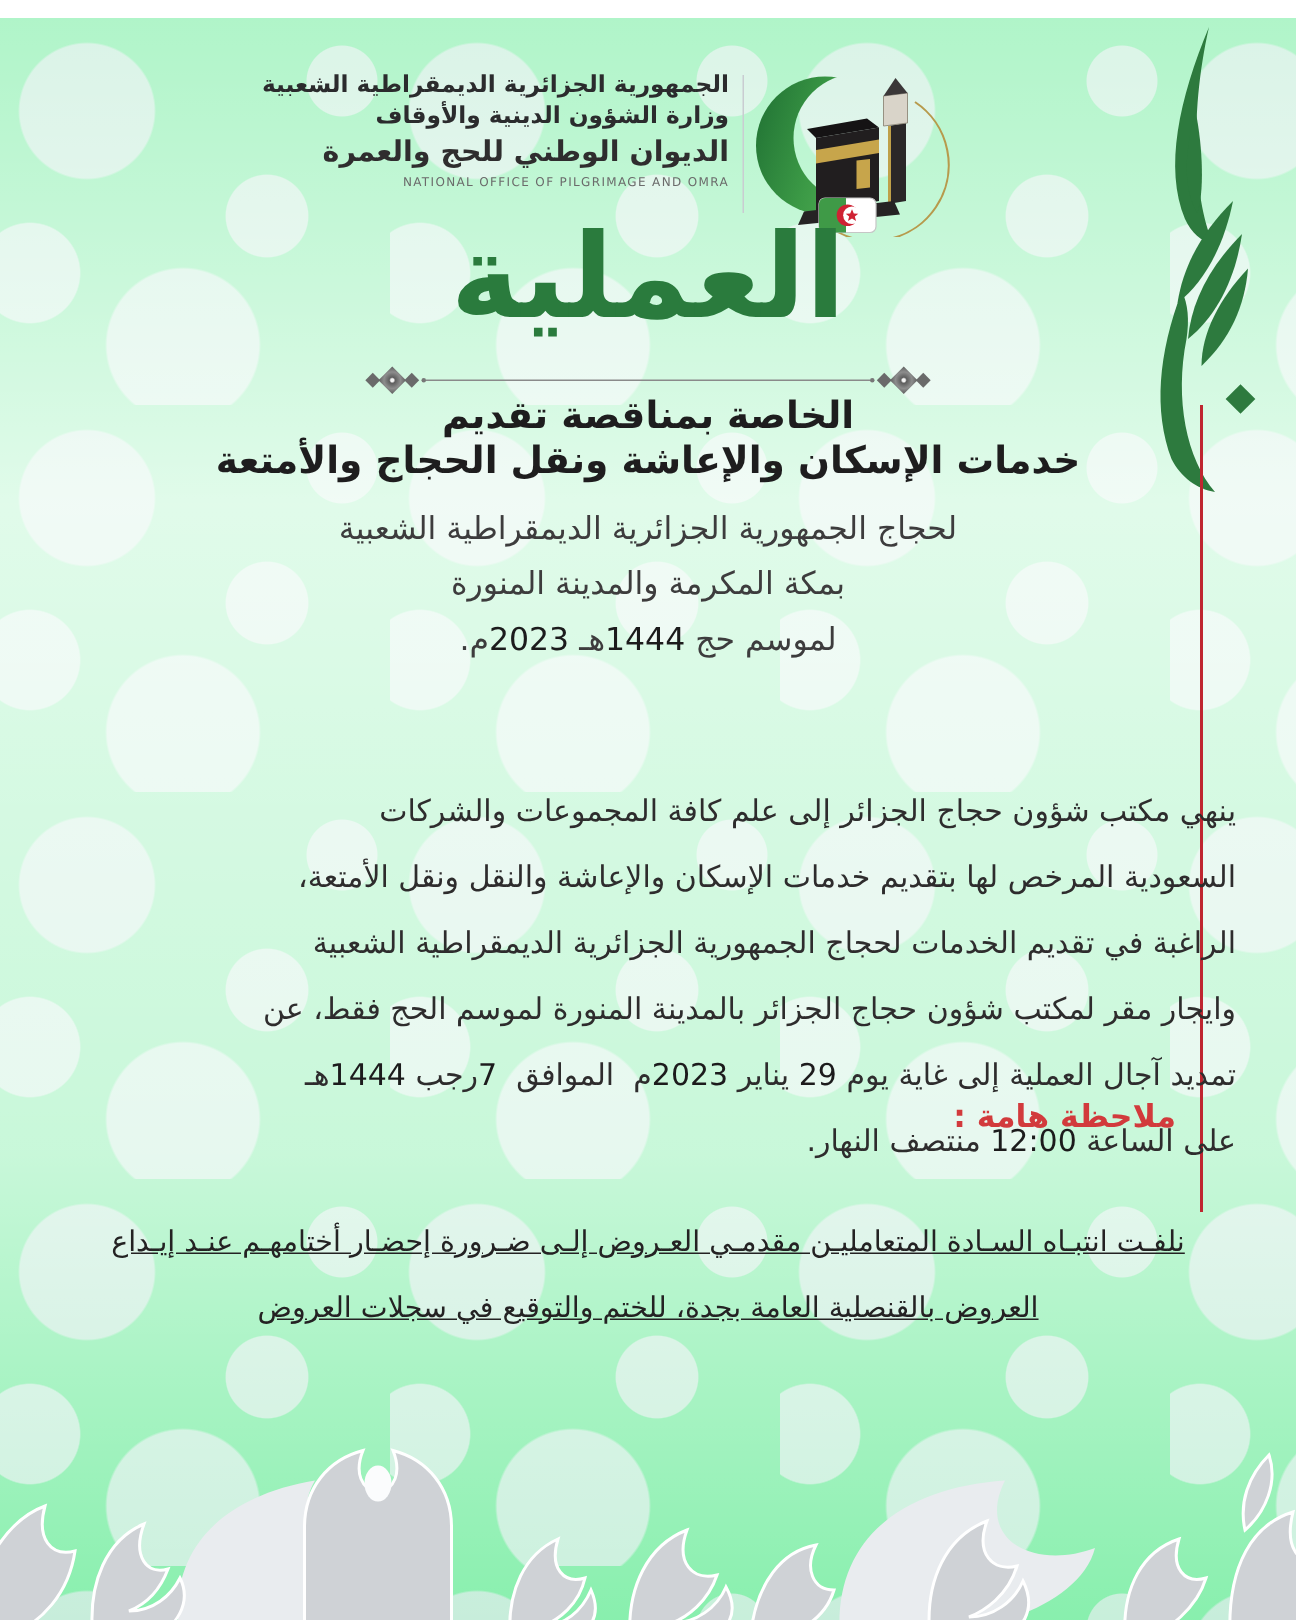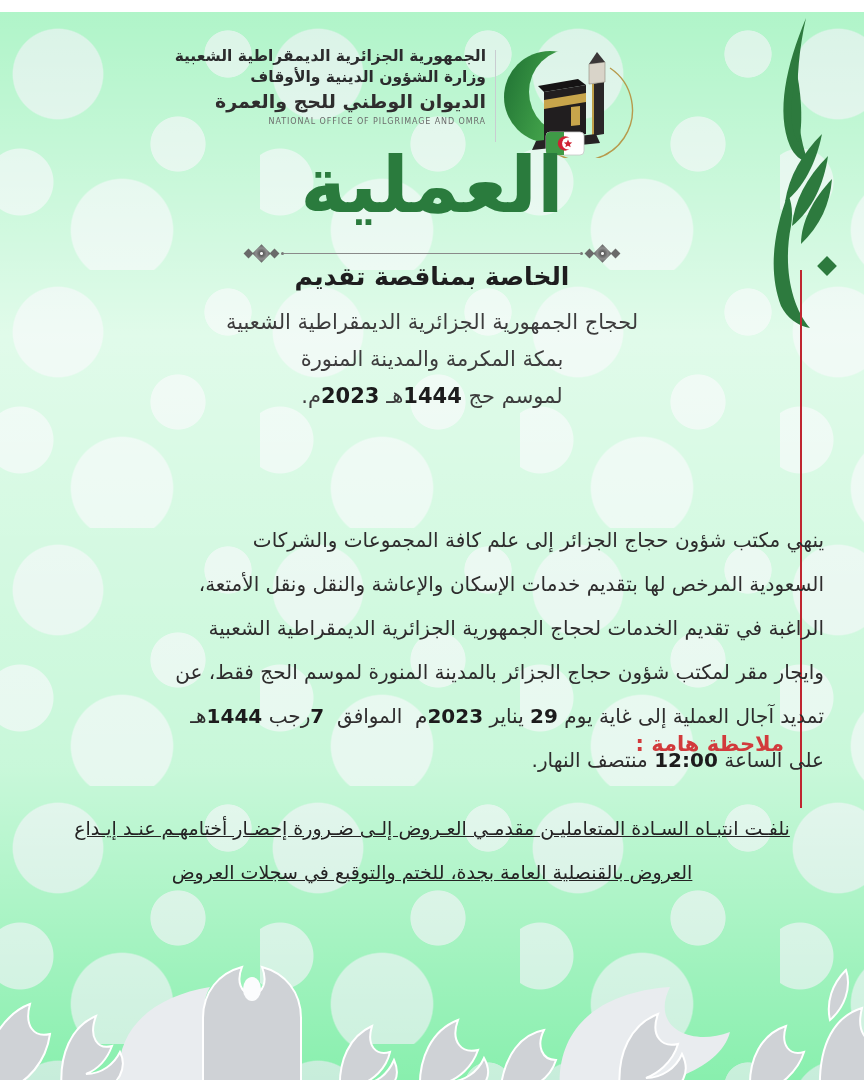--- a/index.html
+++ b/index.html
@@ -46,21 +46,21 @@
   .orn{display:flex;align-items:center;gap:3px;}
   .d-lg{width:13px;height:13px;transform:rotate(45deg);background:radial-gradient(circle,#f4f4f4 1px,#5e5e5e 2px,#8d8d8d 60%,#5e5e5e 100%);}
   .d-sm{width:7px;height:7px;transform:rotate(45deg);background:#6a6a6a;}
   .d-dot{width:3px;height:3px;border-radius:50%;background:#777;}
 
   
   .subject{position:absolute;top:250px;left:40px;width:784px;text-align:center;direction:rtl;}
   .subj-bold{font-size:25px;font-weight:bold;color:#1e1d1e;line-height:30px;white-space:nowrap;}
   .subj-light{font-size:21px;font-weight:normal;color:#3d3c3d;line-height:37px;white-space:nowrap;}
   .subject .gap{height:12px;}
-  .num{font-weight:bold;color:#1c1b1c;}
+  .num{font-weight:normal;color:#1c1b1c;}
 
   
   .body-text{position:absolute;top:506px;left:40px;width:784px;text-align:right;direction:rtl;color:#2e2c2d;font-size:20px;}
   .body-text .bl{line-height:44px;white-space:nowrap;}
 
   
   .note-heading{position:absolute;top:720px;left:40px;width:744px;text-align:right;direction:rtl;
     font-size:21px;font-weight:bold;color:#d23a3c;white-space:nowrap;}
   .note-text{position:absolute;top:794px;left:40px;width:784px;text-align:center;direction:rtl;color:#242223;font-size:19px;text-decoration:underline;}
   .note-text .nl{line-height:44px;white-space:nowrap;}
@@ -166,20 +166,21 @@
     <span class="orn">
       <span class="d-dot"></span>
         <span class="d-sm"></span>
         <span class="d-lg"></span>
         <span class="d-sm"></span>
     </span>
   </div>
 
   <section class="subject">
     <div class="subj-bold">الخاصة بمناقصة تقديم</div>
+    <div class="subj-bold">خدمات الإسكان والإعاشة ونقل الحجاج والأمتعة</div>
     <div class="gap"></div>
     <div class="subj-light">لحجاج الجمهورية الجزائرية الديمقراطية الشعبية</div>
     <div class="subj-light">بمكة المكرمة والمدينة المنورة</div>
     <div class="subj-light"><span>لموسم حج </span><span class="num">1444</span><span>هـ </span><span class="num">2023</span><span>م.</span></div>
   </section>
 
   <section class="body-text">
     <div class="bl">ينهي مكتب شؤون حجاج الجزائر إلى علم كافة المجموعات والشركات</div>
     <div class="bl">السعودية المرخص لها بتقديم خدمات الإسكان والإعاشة والنقل ونقل الأمتعة،</div>
     <div class="bl">الراغبة في تقديم الخدمات لحجاج الجمهورية الجزائرية الديمقراطية الشعبية</div>

